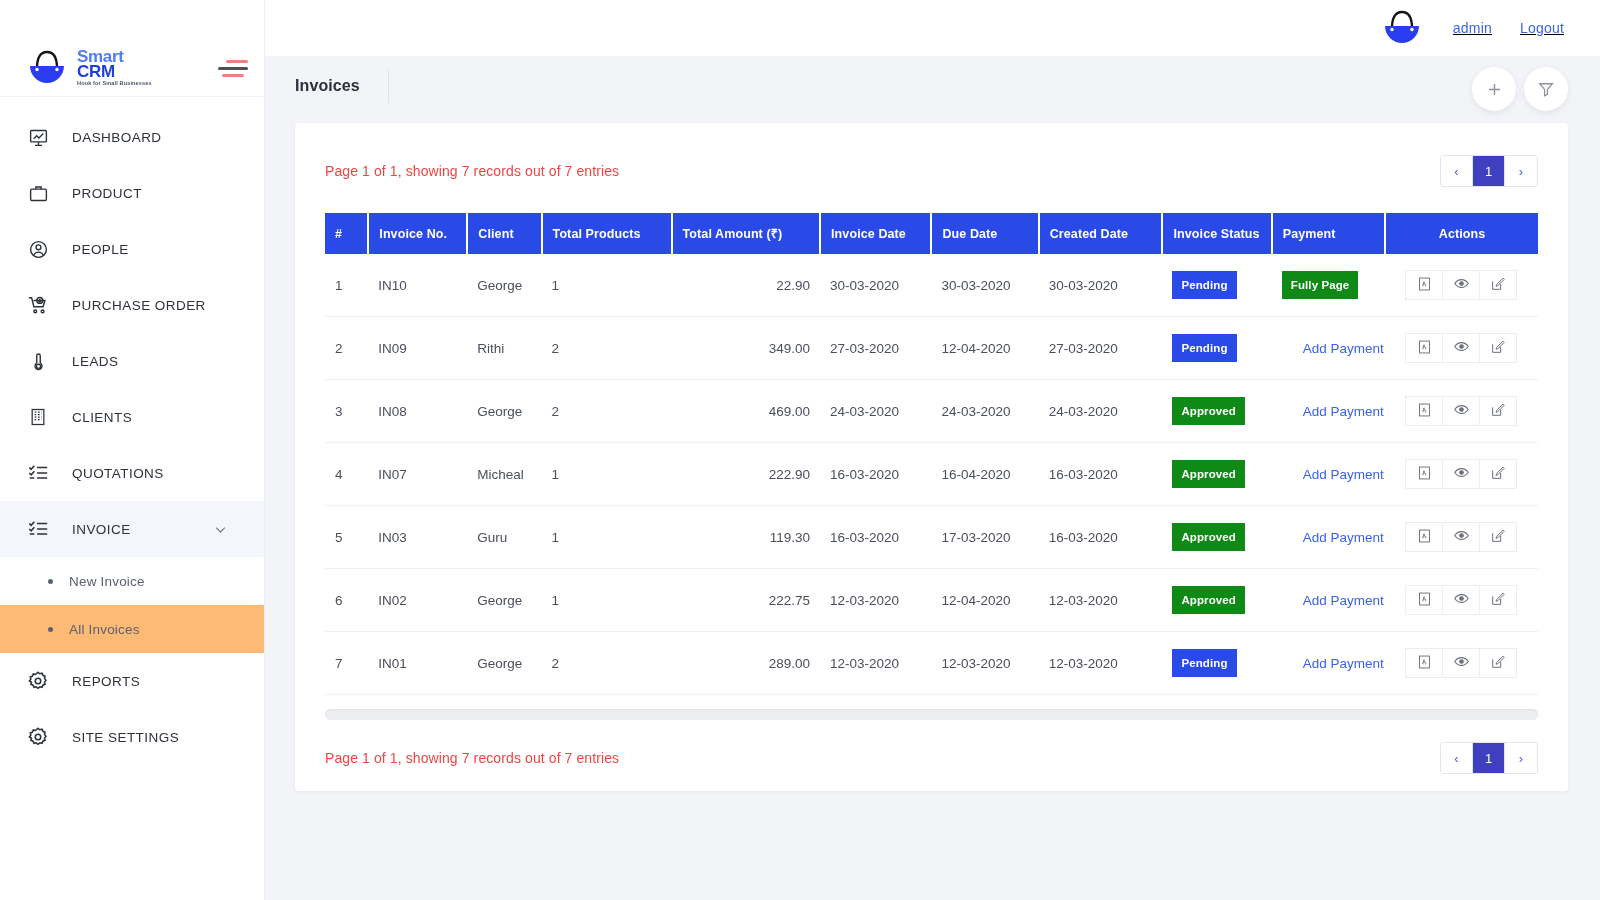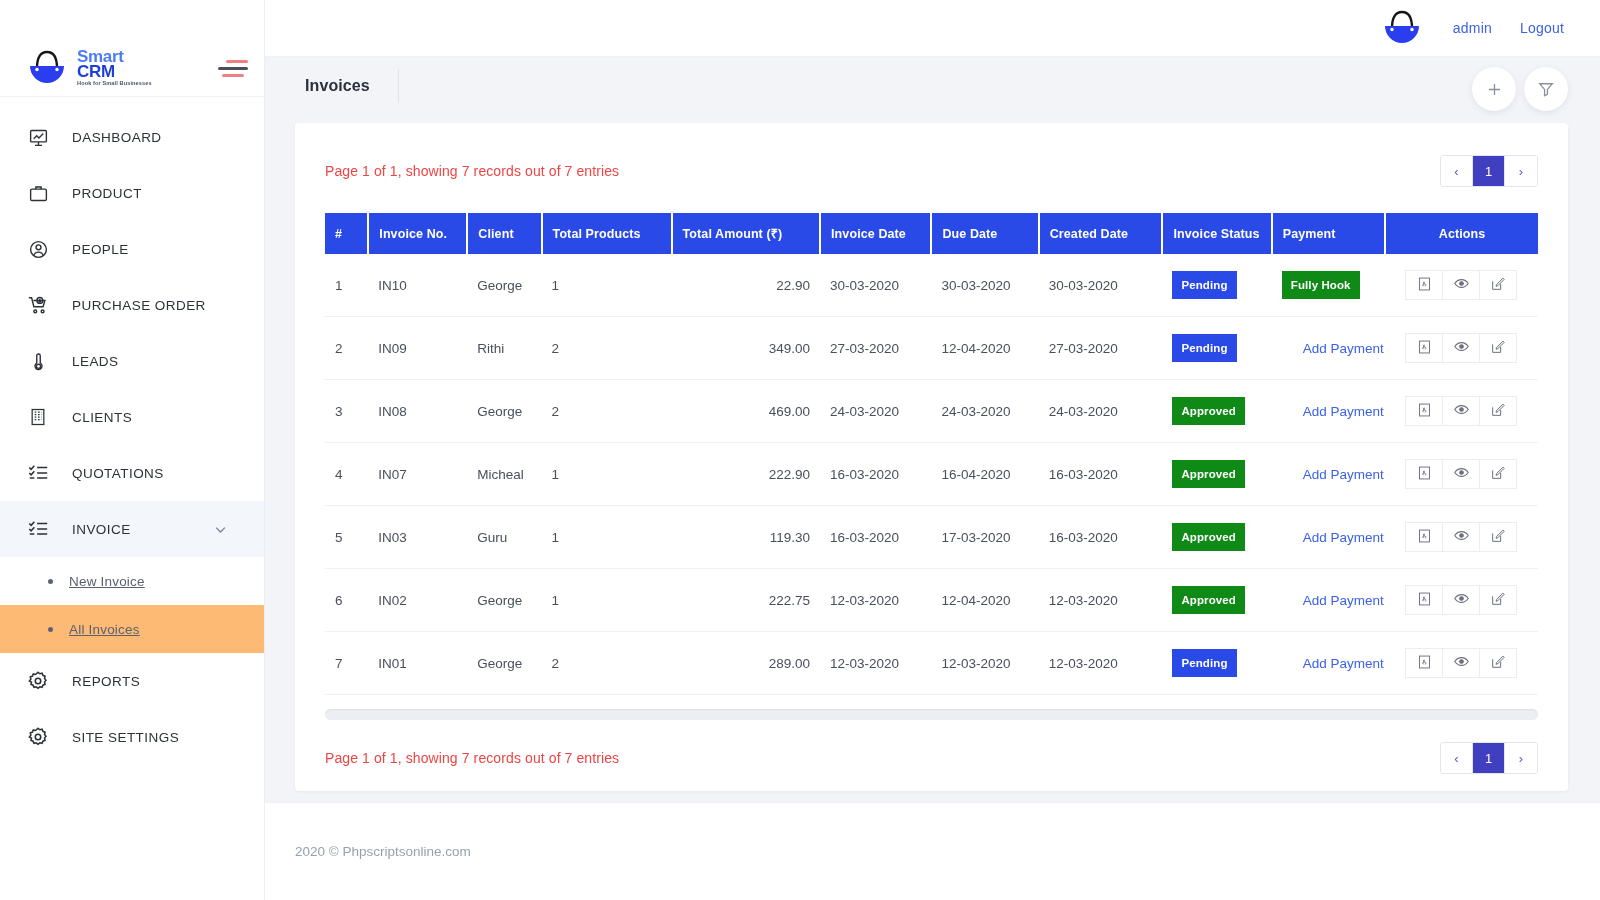--- a/index.html
+++ b/index.html
@@ -46,40 +46,41 @@
   .nav-item .ic { width: 24px; height: 24px; display:flex; align-items:center; justify-content:center; flex:none; }
   .nav-item .lbl { font-size: 13.5px; letter-spacing: 0.45px; color: #2d3238; }
   .nav-item.active { background: #f3f6fb; }
   .nav-item .chev { margin-left: auto; margin-right: 36px; color: #7a8190; display:flex; }
 
   .sub-item {
     height: 48px; display: flex; align-items: center;
     padding-left: 48px; gap: 16px; cursor: pointer;
   }
   .sub-item .dot { width: 5px; height: 5px; border-radius: 50%; background: #5b6274; flex:none; }
-  .sub-item .lbl { font-size: 13.5px; color: #5a6070; letter-spacing: 0.2px; text-decoration: underline; }
+  .sub-item .lbl { font-size: 13.5px; color: #5a6070; letter-spacing: 0.2px; }
   .sub-item.active { background: #fdba74; }
 
   
   .main { flex: 1; height: 900px; background: #f3f4f8; display:flex; flex-direction:column; position:relative;}
   .topbar {
     height: 57px; background: #ffffff; display:flex; align-items:center;
     justify-content: flex-end; padding-right: 36px; gap: 28px;
     border-bottom: 1px solid #f0f1f5;
+    text-decoration: underline;
   }
   .avatar { width: 46px; height: 40px; display:block; }
   .topbar a { font-size: 14px; color: #3b62e8; text-decoration: none; letter-spacing: 0.2px; }
 
   .content-area { flex:1; background:#f3f4f8; padding: 0; position: relative; overflow: hidden;}
 
   .page-head {
     height: 58px; display:flex; align-items:center; padding-left: 30px;
     position: relative;
   }
-  .page-title { font-size: 16px; font-weight: bold; color: #2b303a; letter-spacing: 0.1px; margin-left: 10px; }
+  .page-title { font-size: 16px; font-weight: bold; color: #2b303a; letter-spacing: 0.1px; }
   .title-sep { width: 1px; height: 34px; background: #e0e2e9; margin-left: 28px; }
   .head-actions { position:absolute; right: 32px; top: 10px; display:flex; gap: 8px; }
   .round-btn {
     width: 44px; height: 44px; border-radius: 50%;
     background: #ffffff; border: none;
     box-shadow: 0 2px 6px rgba(60,70,110,0.10);
     display:flex; align-items:center; justify-content:center; cursor:pointer;
     color: #8b909c;
   }
 
@@ -373,21 +374,21 @@
               <tr>
                 <td>1</td>
                 <td>IN10</td>
                 <td>George</td>
                 <td>1</td>
                 <td class="num">22.90</td>
                 <td>30-03-2020</td>
                 <td>30-03-2020</td>
                 <td>30-03-2020</td>
                 <td><span class="badge pending">Pending</span></td>
-                <td><span class="badge paid">Fully Hook</span></td>
+                <td><span class="badge paid">Fully Page</span></td>
                 <td>
                   <div class="act-group">
                     <div class="act-btn">
                       <span><svg width="15" height="16" viewBox="0 0 24 24" fill="none" stroke="#6b707c" stroke-width="1.5">
                           <rect x="4" y="2.5" width="16" height="19"></rect>
                           <text x="12" y="16" font-size="10" fill="#6b707c" stroke="none" text-anchor="middle" font-family="DejaVu Serif, serif">װ</text>
                           <path d="M10 8.5c1.5 3 3.5 5 5 5.5M9 15c1-3 2-5.5 3.5-6.5"></path>
                         </svg></span>
                     </div>
                     <div class="act-btn">
@@ -625,17 +626,14 @@
           <div class="pager">
             <div>‹</div>
             <div class="cur">1</div>
             <div>›</div>
           </div>
         </div>
 
       </section>
     </div>
 
-    <footer class="footer">
-      <span>2020 © Phpscriptsonline.com</span>
-    </footer>
   </div>
 </div>
 
 </body></html>

